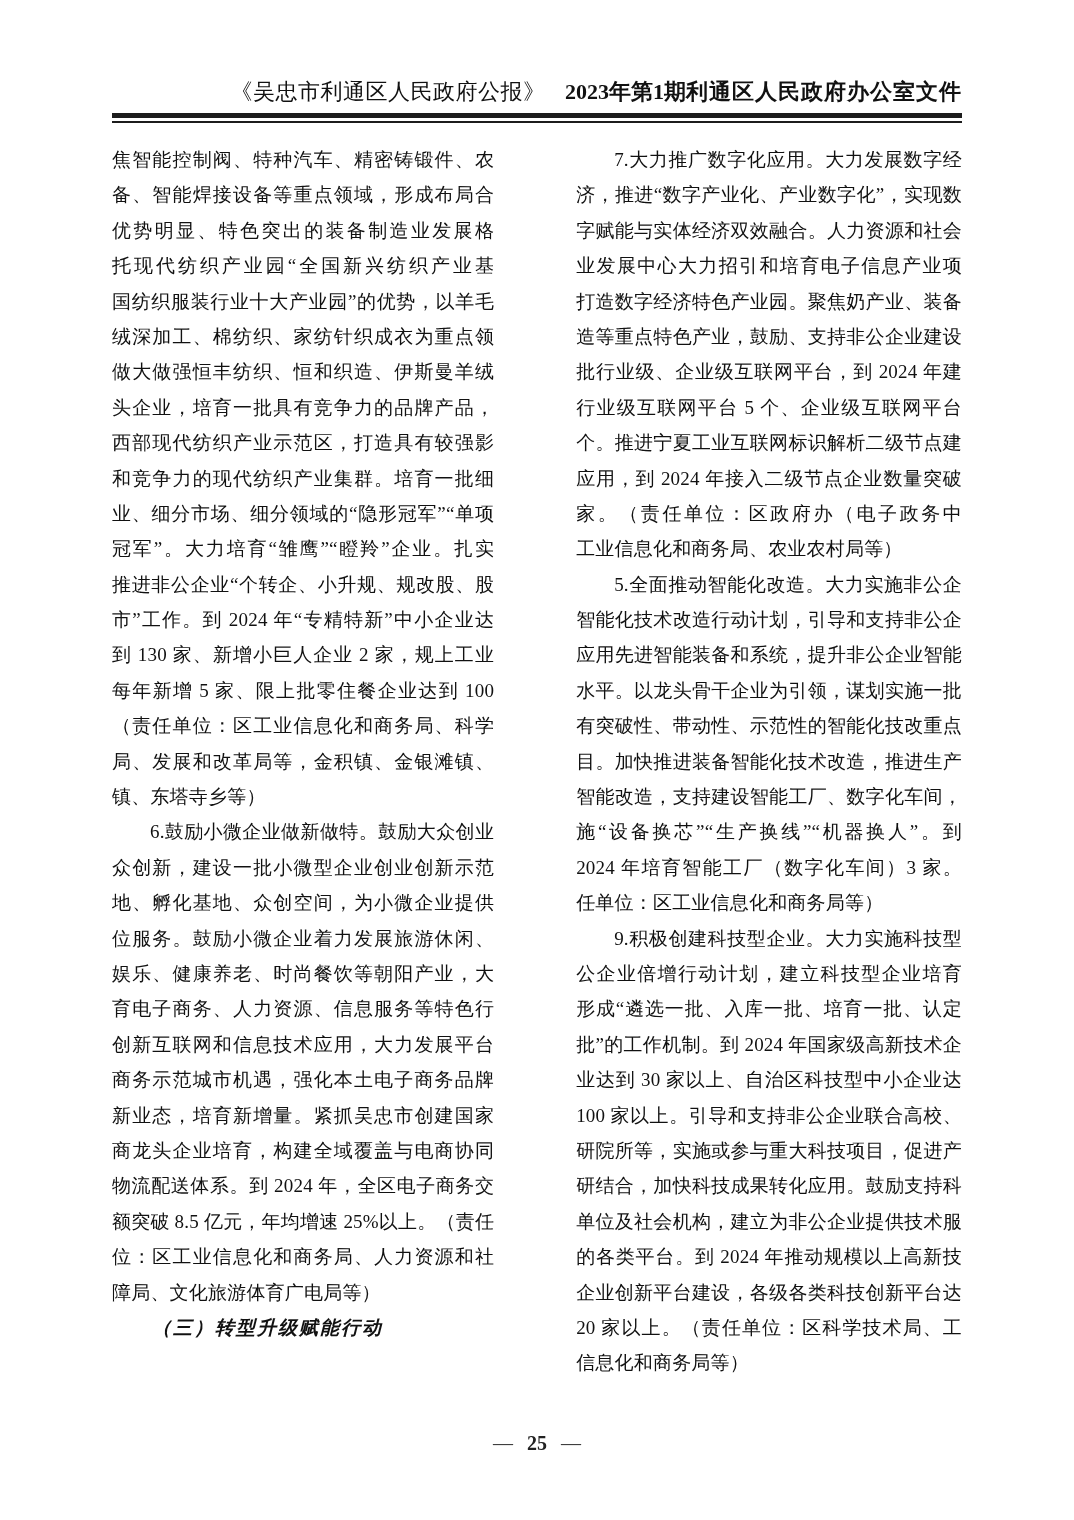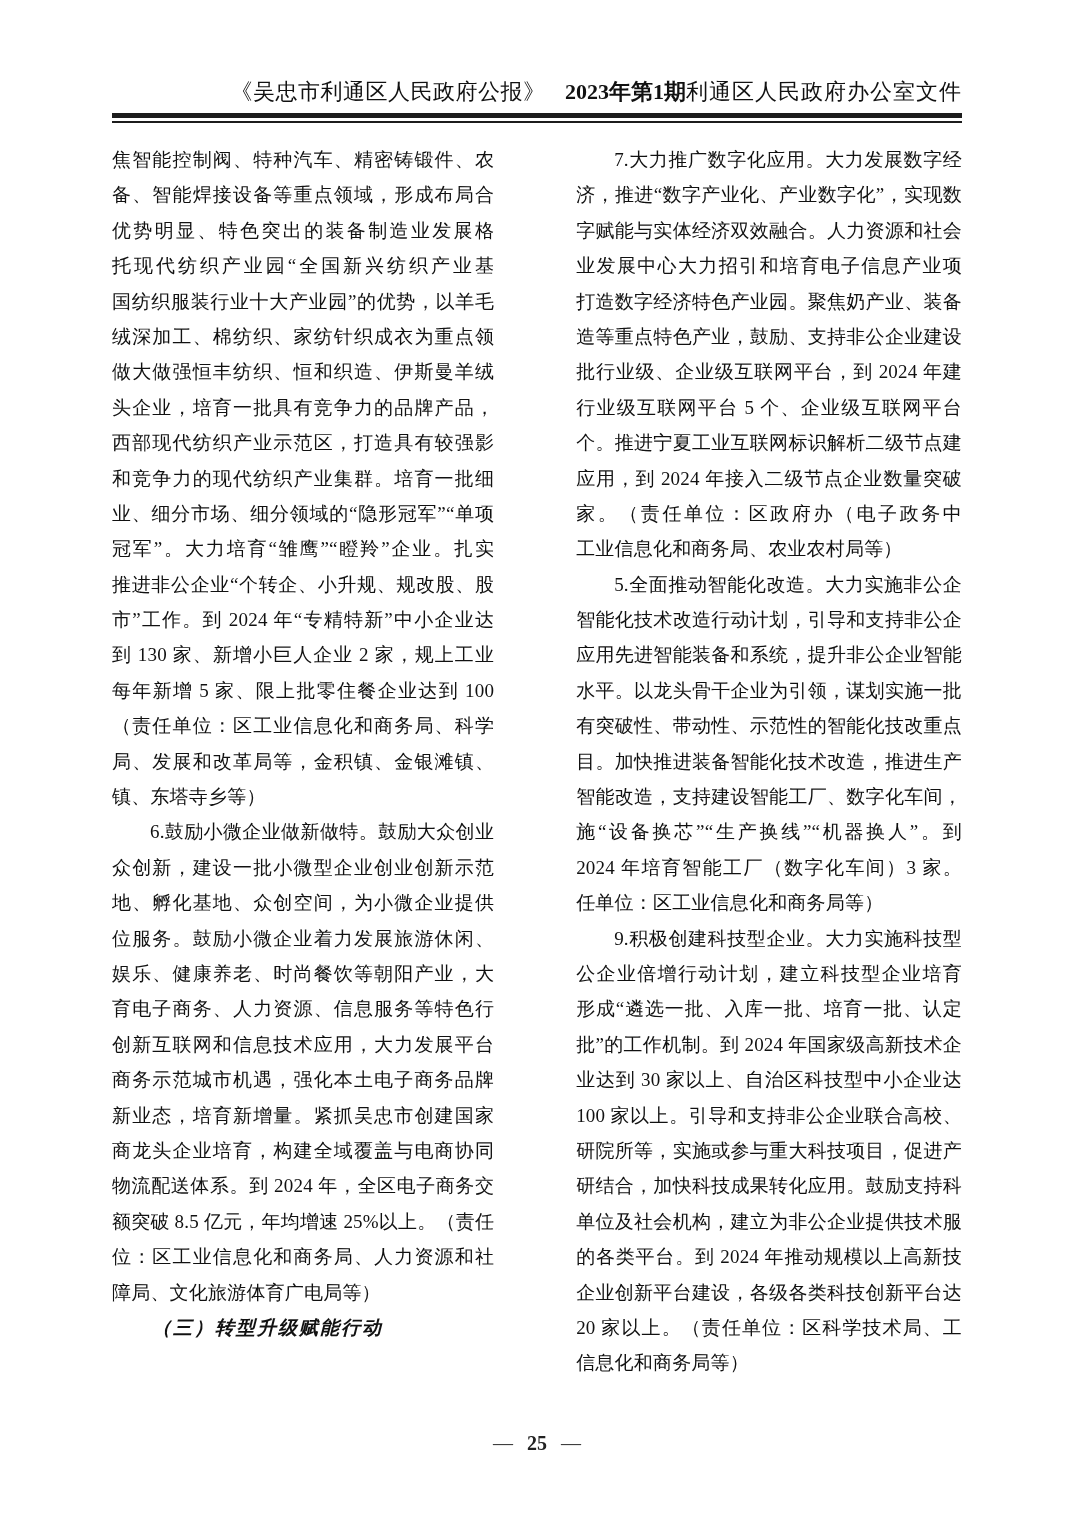--- a/index.html
+++ b/index.html
@@ -17,21 +17,21 @@
   .header {
     position: absolute;
     left: 112px; right: 112px; top: 78px;
     display: flex; justify-content: flex-end; align-items: baseline;
     font-size: 22px; line-height: 28px;
     white-space: nowrap;
   }
   .journal-title { font-weight: normal; letter-spacing: 0.5px; }
   .issue { font-weight: bold; margin-left: 14px; }
   .doc-source {
-    font-weight: normal;
+    font-weight: bold;
     font-family: "Liberation Sans", "DejaVu Sans", sans-serif;
     letter-spacing: 1px;
   }
   .header-rule {
     position: absolute;
     left: 112px; right: 112px; top: 113px;
     height: 0;
     border-top: 5px solid #1c1c1c;
   }
   .header-rule-thin {

